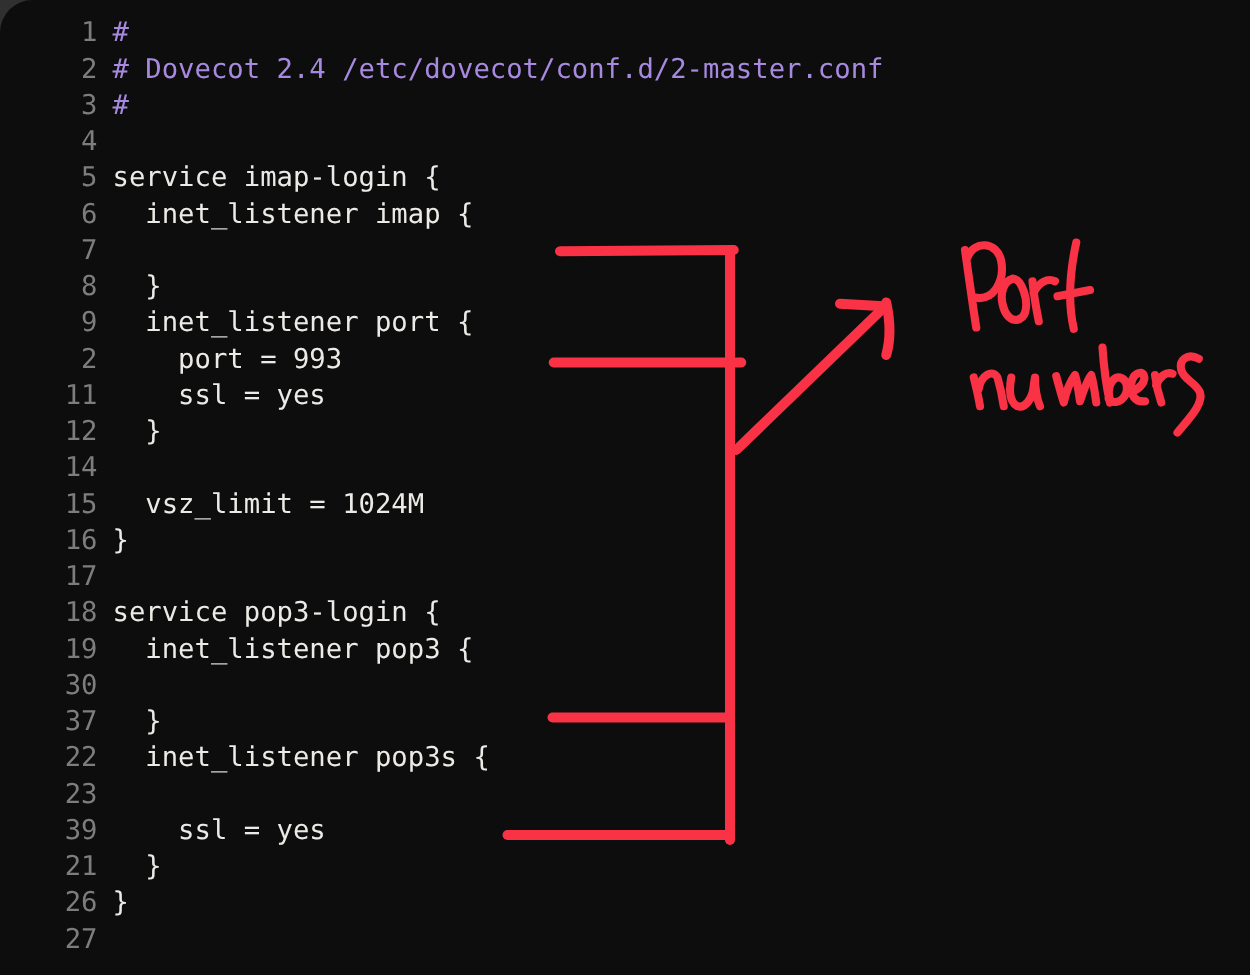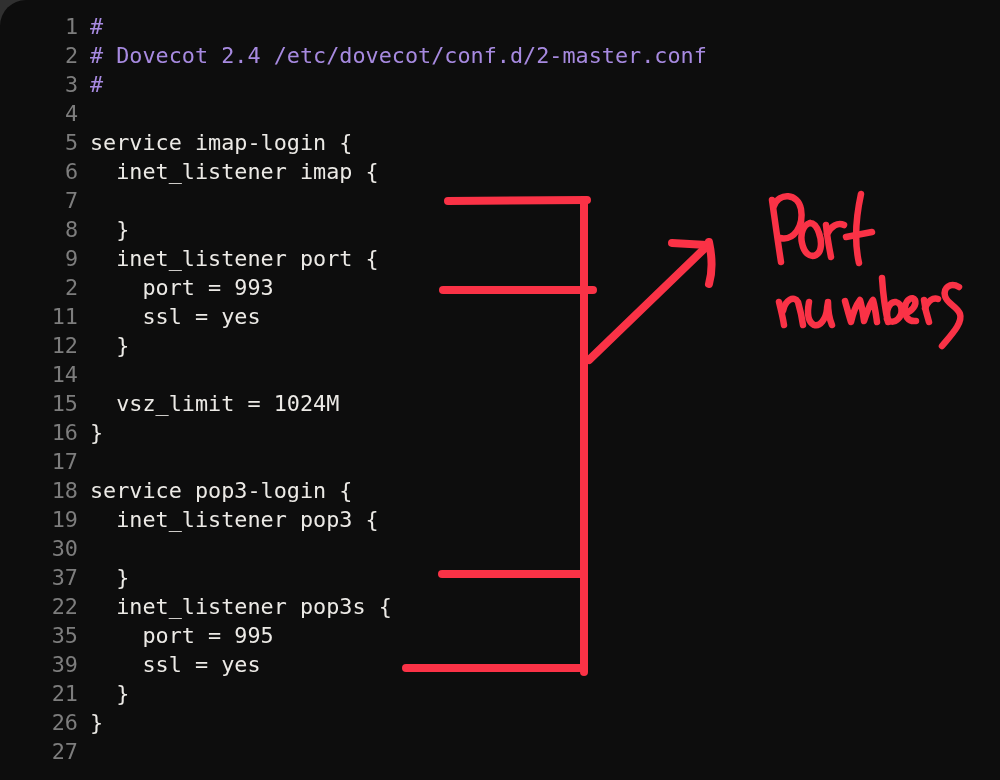--- a/index.html
+++ b/index.html
@@ -141,22 +141,21 @@
           <span class="ln">37</span>
           <span class="lc">  }</span>
         </div>
 
   <div class="line">
           <span class="ln">22</span>
           <span class="lc">  inet_listener pop3s {</span>
         </div>
 
   <div class="line">
-          <span class="ln">35</span>
-          <span class="lc">    port = 995</span>
+          <span class="ln">23</span>
         </div>
 
   <div class="line">
           <span class="ln">39</span>
           <span class="lc">    ssl = yes</span>
         </div>
 
   <div class="line">
           <span class="ln">21</span>
           <span class="lc">  }</span>

